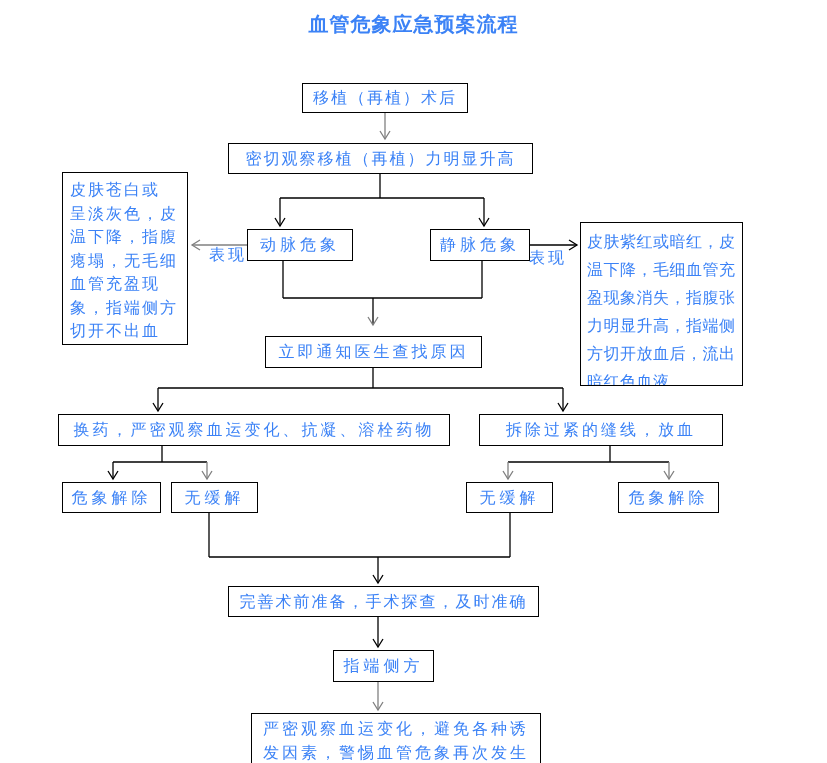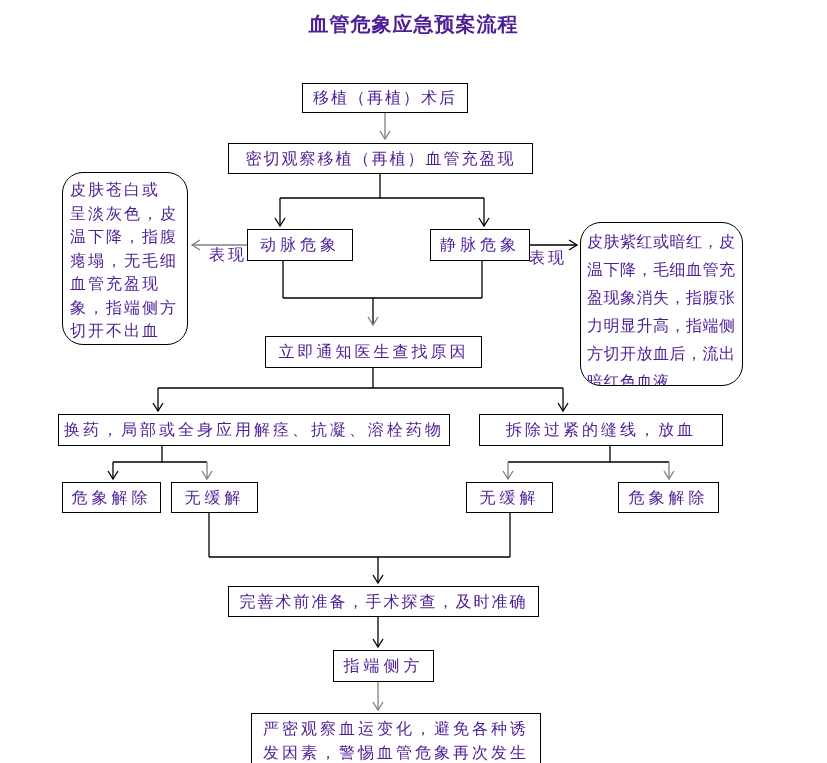--- a/index.html
+++ b/index.html
@@ -3,21 +3,21 @@
 <meta charset="utf-8">
 <style>
   html, body { margin: 0; padding: 0; background: #ffffff; }
   .page {
     position: relative;
     width: 827px;
     height: 763px;
     overflow: hidden;
     background: #ffffff;
     font-family: "DejaVu Serif", "Liberation Serif", serif;
-    color: #4c1d95;
+    color: #3b82f6;
   }
   .title {
     position: absolute;
     left: 0; top: 11px;
     width: 827px;
     text-align: center;
     font-size: 20px;
     font-weight: bold;
     letter-spacing: 1px;
   }
@@ -35,21 +35,20 @@
     line-height: 1.25;
     overflow: hidden;
   }
   .node.sp3 { letter-spacing: 3px; }
   .node.sp4 { letter-spacing: 4px; }
   .node.desc {
     align-items: flex-start;
     justify-content: flex-start;
     text-align: left;
     white-space: pre-line;
-    border-radius: 21px;
   }
   .node.preline { white-space: pre-line; }
   .flow-label {
     position: absolute;
     font-size: 16px;
     letter-spacing: 3px;
     text-align: center;
     margin-top: 24px;
   }
   svg.connectors {
@@ -109,21 +108,21 @@
     <line x1="510" y1="513" x2="510" y2="557" stroke="#000000" stroke-width="1.3"></line>
     <line x1="209" y1="557" x2="510" y2="557" stroke="#000000" stroke-width="1.3"></line>
     <line x1="378" y1="557" x2="378" y2="583" stroke="#000000" stroke-width="1.3" marker-end="url(#ah)"></line>
 
     <line x1="378" y1="617" x2="378" y2="647" stroke="#000000" stroke-width="1.3" marker-end="url(#ah)"></line>
     <line x1="378" y1="682" x2="378" y2="710" stroke="#808080" stroke-width="1.3" marker-end="url(#ahg)"></line>
   </svg>
 
   <div class="node" style="left:302px; top:83px; width:166px; height:30px;">移植（再植）术后</div>
 
-  <div class="node" style="left:228px; top:143px; width:305px; height:31px;">密切观察移植（再植）血管充盈现</div>
+  <div class="node" style="left:228px; top:143px; width:305px; height:31px;">密切观察移植（再植）力明显升高</div>
 
   <div class="node desc" style="left:62px; top:172px; width:126px; height:173px; padding:5px 7px; line-height:23.5px; letter-spacing:2px;">皮肤苍白或
 呈淡灰色，皮
 温下降，指腹
 瘪塌，无毛细
 血管充盈现
 象，指端侧方
 切开不出血</div>
 
   <div class="node desc" style="left:580px; top:178px; width:163px; height:164px; padding:5px 6px; line-height:28px; letter-spacing:0.5px;margin-top:44px;">皮肤紫红或暗红，皮
@@ -136,21 +135,21 @@
   <div class="node sp4" style="left:247px; top:229px; width:106px; height:32px;">动脉危象</div>
 
   <div class="node sp4" style="left:430px; top:229px; width:100px; height:32px;">静脉危象</div>
 
   <div class="flow-label" style="left:201px; top:221px; width:54px;">表现</div>
 
   <div class="flow-label" style="left:521px; top:224px; width:54px;">表现</div>
 
   <div class="node sp3" style="left:265px; top:328px; width:217px; height:32px;margin-top:8px;">立即通知医生查找原因</div>
 
-  <div class="node sp3" style="left:58px; top:414px; width:392px; height:32px;">换药，局部或全身应用解痉、抗凝、溶栓药物</div>
+  <div class="node sp3" style="left:58px; top:414px; width:392px; height:32px;">换药，严密观察血运变化、抗凝、溶栓药物</div>
 
   <div class="node sp3" style="left:479px; top:414px; width:244px; height:32px;">拆除过紧的缝线，放血</div>
 
   <div class="node sp4" style="left:62px; top:482px; width:99px; height:31px;">危象解除</div>
 
   <div class="node sp4" style="left:171px; top:482px; width:87px; height:31px;">无缓解</div>
 
   <div class="node sp4" style="left:466px; top:482px; width:87px; height:31px;">无缓解</div>
 
   <div class="node sp4" style="left:618px; top:482px; width:101px; height:31px;">危象解除</div>

